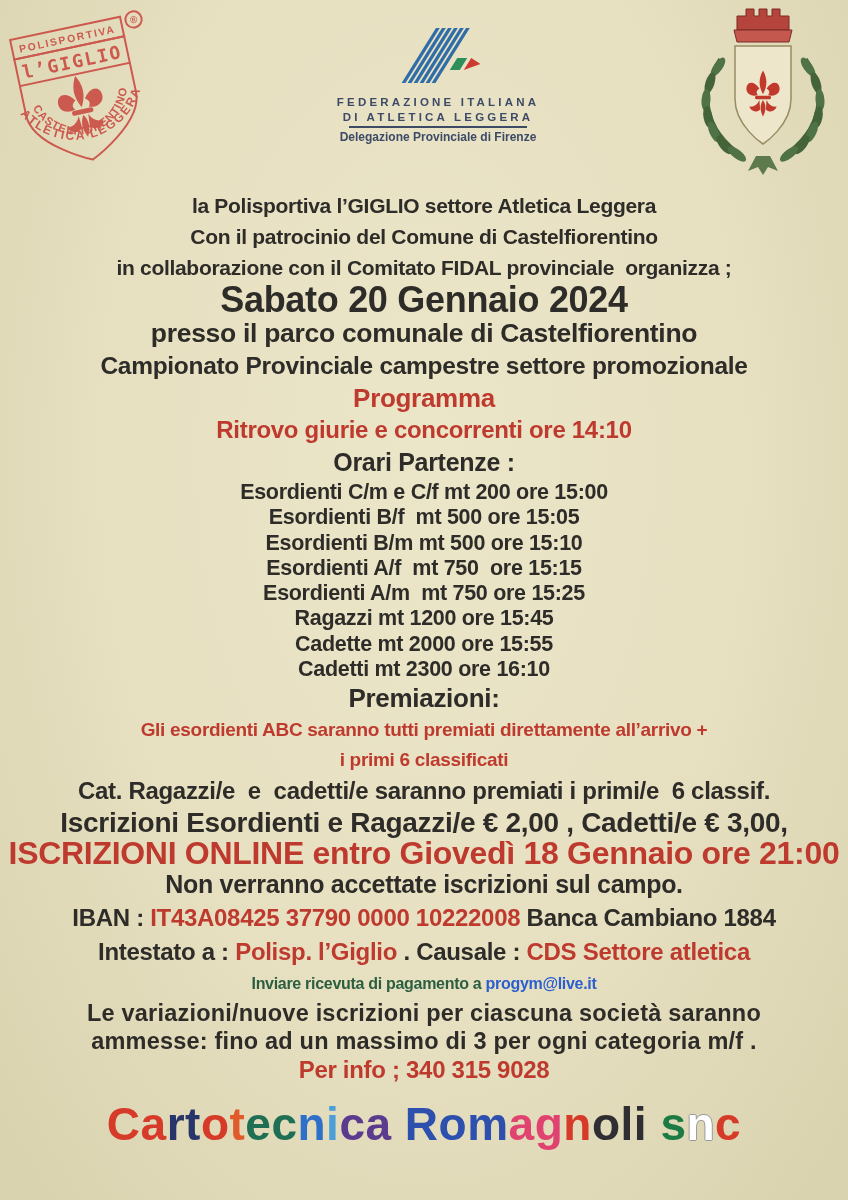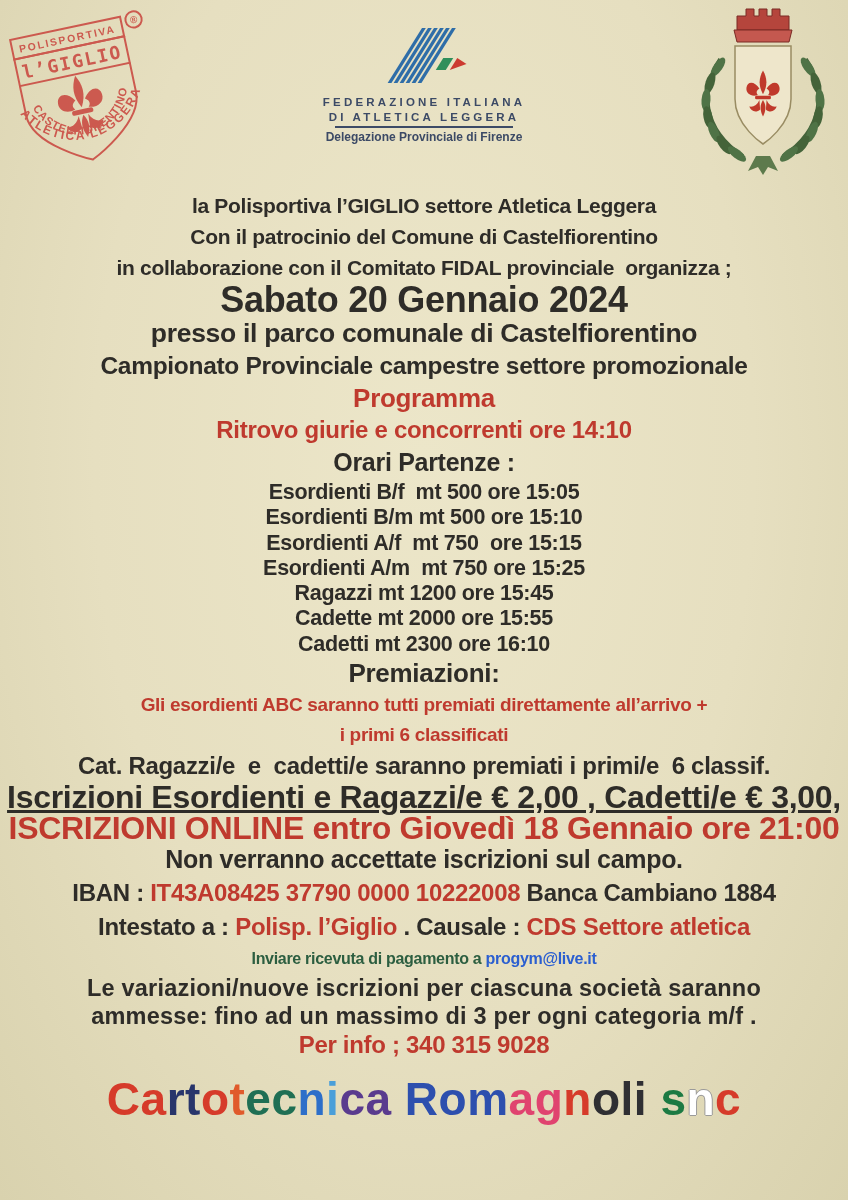--- a/index.html
+++ b/index.html
@@ -16,35 +16,35 @@
   .date{font-size:36px;line-height:34px;text-align:center;}
   .venue{font-size:26.5px;line-height:33px;}
   .champ{font-size:24.5px;line-height:32px;}
   .programma{font-size:26px;line-height:32px;}
   .ritrovo{font-size:24px;line-height:31px;}
   .orari{font-size:25px;line-height:35px;}
   .sched{font-size:21.5px;line-height:25.3px;}
   .premi-title{font-size:26px;line-height:33px;}
   .premi-red{font-size:19px;line-height:30px;}
   .cat{font-size:24px;line-height:32px;}
-  .fees{font-size:32px;line-height:31px;text-decoration:underline;}
+  .fees{font-size:28px;line-height:31px;}
   .online{font-size:32px;line-height:31px;}
   .nofield{font-size:25px;line-height:31px;}
   .iban{font-size:24px;line-height:35px;}
   .intestato{font-size:24px;line-height:33px;}
   .receipt{font-size:16px;line-height:31px;color:var(--green,#2c5e40);}
   .receipt .mail{color:var(--link,#2b5fd0);}
   .variations{font-size:23.5px;line-height:28px;letter-spacing:.2px;}
   .info{font-size:24px;line-height:30px;}
   .brand{font-size:46px;line-height:62px;margin-top:8px;letter-spacing:.5px;white-space:pre;}
   .brand .outlined{text-shadow:1px 0 #9a9a9a,-1px 0 #9a9a9a,0 1px #9a9a9a,0 -1px #9a9a9a;}
   
   .logo{position:absolute;}
   #stamp{left:12px;top:16px;width:154px;transform:rotate(-12deg);opacity:.92;}
-  #fidal{left:299px;top:26px;width:250px;}
+  #fidal{left:313px;top:26px;width:250px;}
   #crest{right:10px;top:4px;width:150px;}
   .stampln{stroke:var(--stamp,#cb4f46);fill:none;stroke-width:2.2;}
   .stamptxt{fill:var(--stamp,#cb4f46);font-family:"Liberation Sans",sans-serif;font-weight:700;}
   .giglio{font-family:"DejaVu Sans Mono",monospace;font-weight:700;}
   .fidaltxt{fill:var(--fidalnavy,#3c4a66);font-family:"Liberation Sans",sans-serif;}
 </style>
 </head>
 <body>
 
 <svg width="0" height="0" style="position:absolute" aria-hidden="true">
@@ -146,20 +146,21 @@
     <div class="line intro">Con il patrocinio del Comune di Castelfiorentino</div>
     <div class="line intro">in collaborazione con il Comitato FIDAL provinciale  organizza ;</div>
     <div class="line date">Sabato 20 Gennaio 2024</div>
     <div class="line venue">presso il parco comunale di Castelfiorentino</div>
     <div class="line champ">Campionato Provinciale campestre settore promozionale</div>
 
     <div class="line programma red u">Programma</div>
     <div class="line ritrovo red">Ritrovo giurie e concorrenti ore 14:10</div>
     <div class="line orari u">Orari Partenze :</div>
 
+    <div class="line sched">Esordienti C/m e C/f mt 200 ore 15:00</div>
     <div class="line sched">Esordienti B/f  mt 500 ore 15:05</div>
     <div class="line sched">Esordienti B/m mt 500 ore 15:10</div>
     <div class="line sched">Esordienti A/f  mt 750  ore 15:15</div>
     <div class="line sched">Esordienti A/m  mt 750 ore 15:25</div>
     <div class="line sched">Ragazzi mt 1200 ore 15:45</div>
     <div class="line sched">Cadette mt 2000 ore 15:55</div>
     <div class="line sched">Cadetti mt 2300 ore 16:10</div>
 
     <div class="line premi-title u">Premiazioni:</div>
     <div class="line premi-red red">Gli esordienti ABC saranno tutti premiati direttamente all’arrivo +</div>

